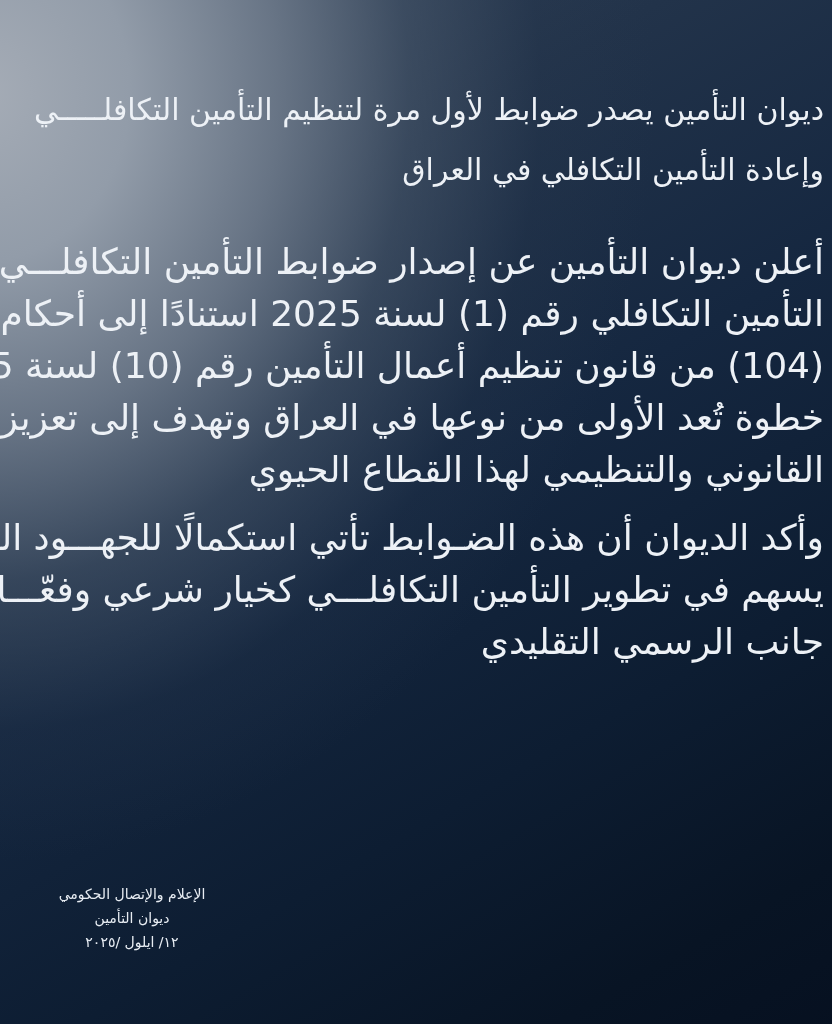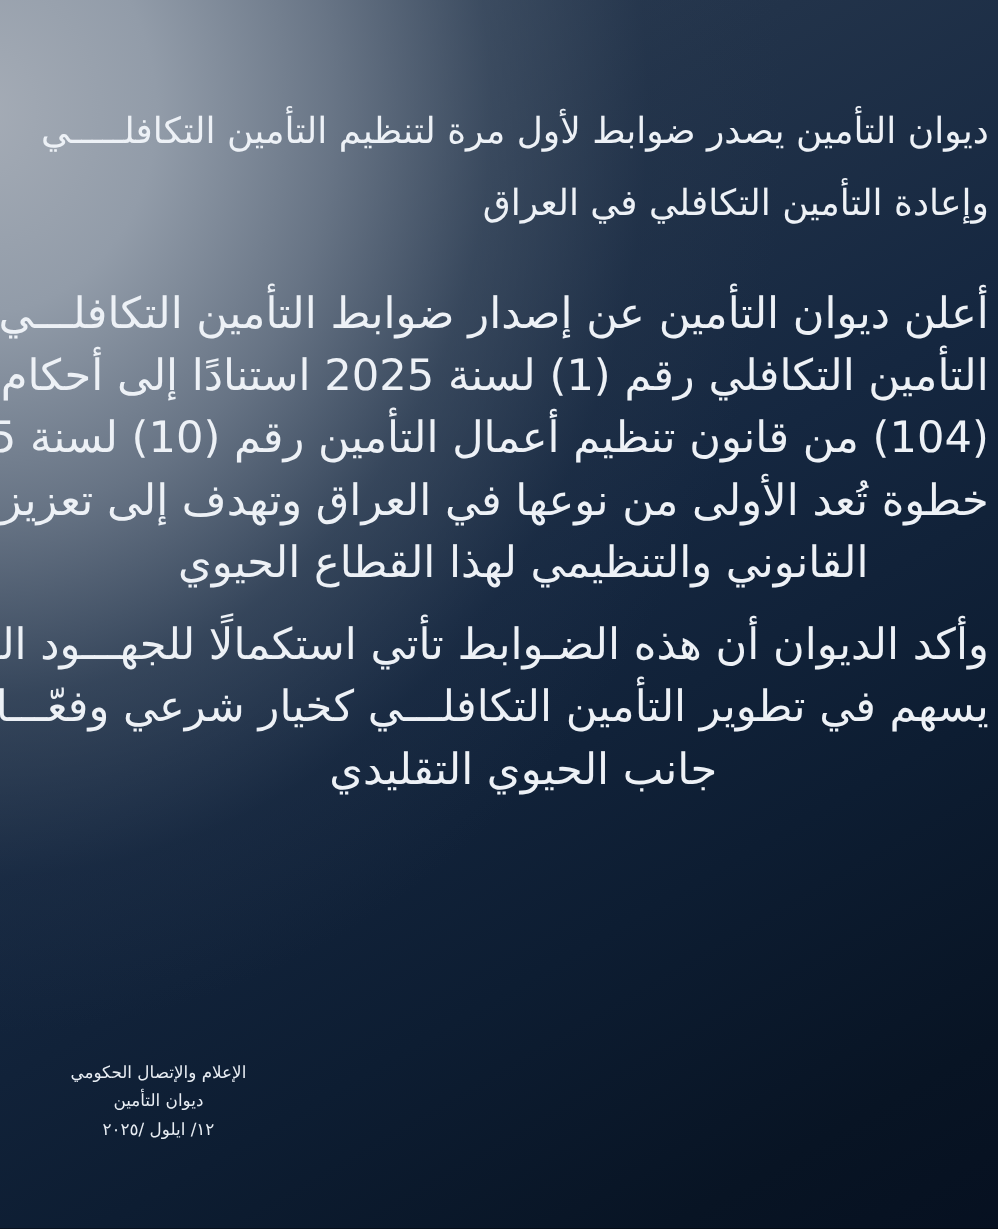--- a/index.html
+++ b/index.html
@@ -46,21 +46,21 @@
   }
   .para {
     font-size: 36px;
     line-height: 52px;
     font-weight: 400;
   }
   .p1 { top: 236px; }
   .p2 { top: 512px; }
   .p3 { top: 730px; }
   .ln { white-space: nowrap; }
-  .ln.center { text-align: center; }
+  .ln.center { }
   .credit {
     position: absolute;
     top: 882px;
     left: 14px;
     width: 156px;
     direction: rtl;
     text-align: center;
     font-size: 14px;
     line-height: 24px;
     color: #e8edf3;
@@ -81,21 +81,21 @@
     <div class="ln">أعلن ديوان التأمين عن إصدار ضوابط التأمين التكافلـــي وإعـــادة</div>
     <div class="ln">التأمين التكافلي رقم (1) لسنة 2025 استنادًا إلى أحكام المـــادة</div>
     <div class="ln">(104) من قانون تنظيم أعمال التأمين رقم (10) لسنة 2005 في</div>
     <div class="ln">خطوة تُعد الأولى من نوعها في العراق وتهدف إلى تعزيز الإطار</div>
     <div class="ln center">القانوني والتنظيمي لهذا القطاع الحيوي</div>
   </section>
 
   <section class="text-block para p2">
     <div class="ln">وأكد الديوان أن هذه الضـوابط تأتي استكمالًا للجهـــود الرامية</div>
     <div class="ln">يسهم في تطوير التأمين التكافلـــي كخيار شرعي وفعّـــال إلى</div>
-    <div class="ln center">جانب الحيوي التقليدي</div>
+    <div class="ln center">جانب الرسمي التقليدي</div>
   </section>
 
 
   <footer class="credit">
     <div class="ln">الإعلام والإتصال الحكومي</div>
     <div class="ln">ديوان التأمين</div>
     <div class="ln">١٢/ ايلول /٢٠٢٥</div>
   </footer>
 
 </div>

